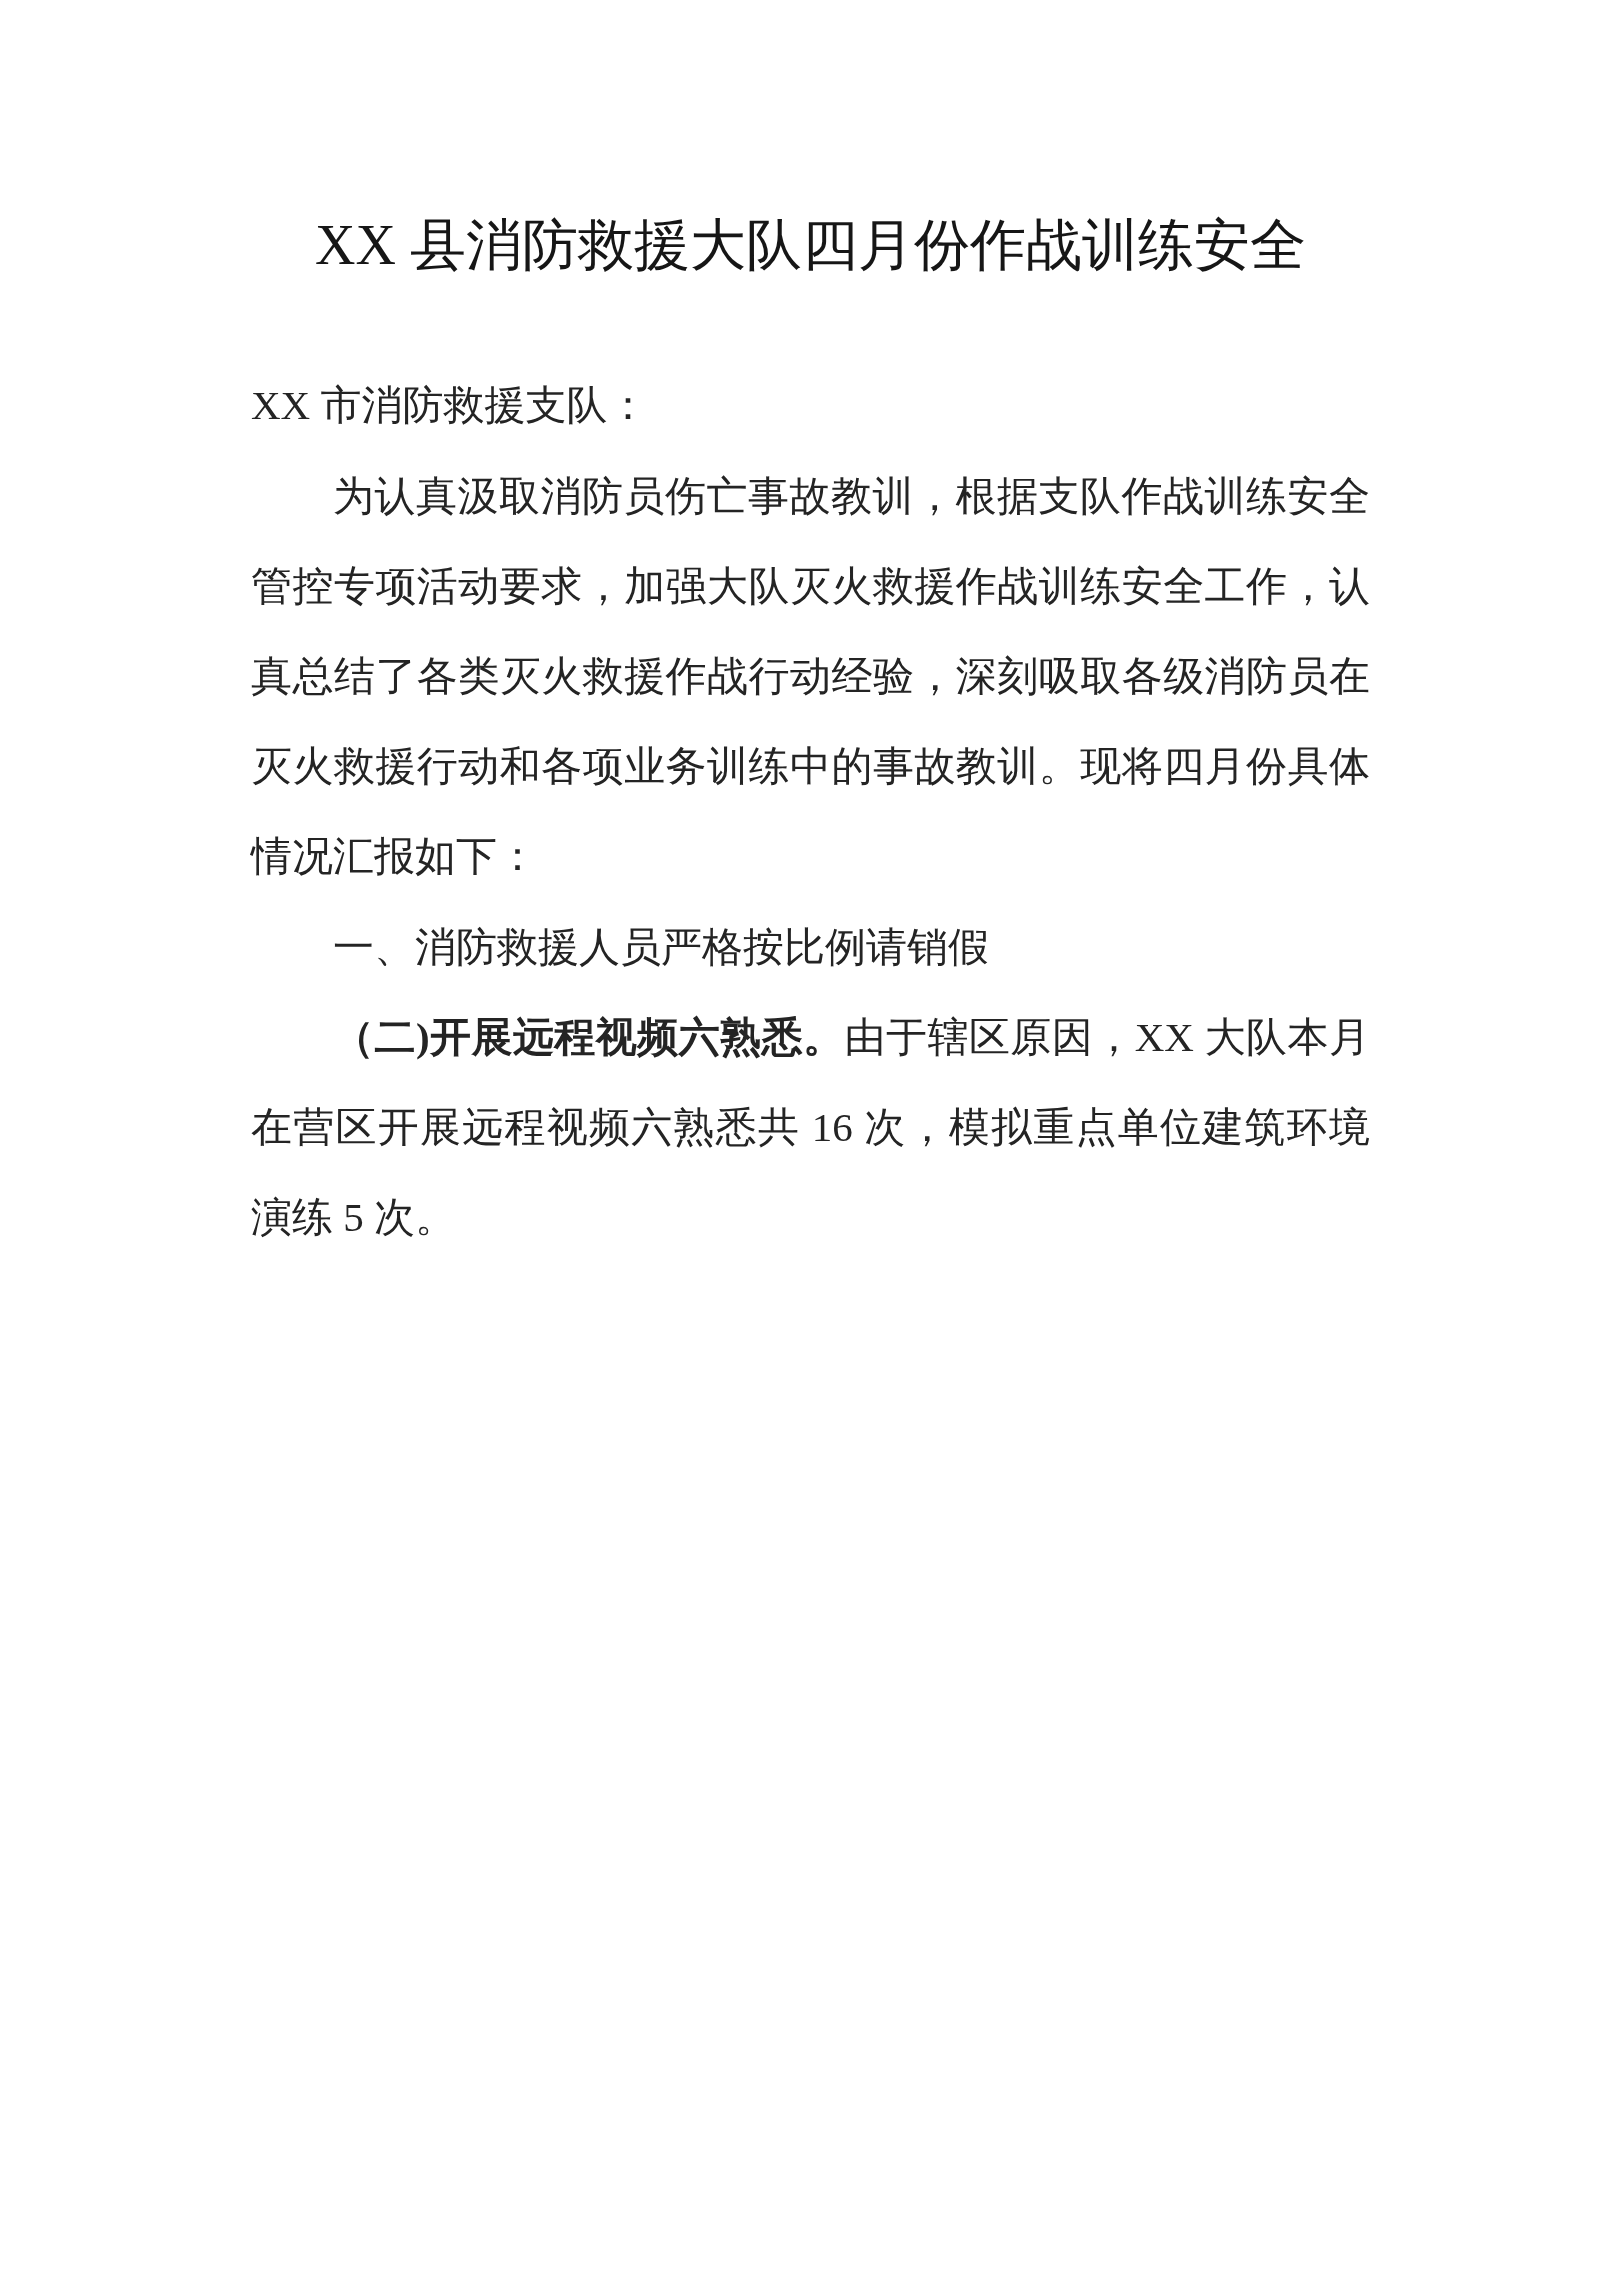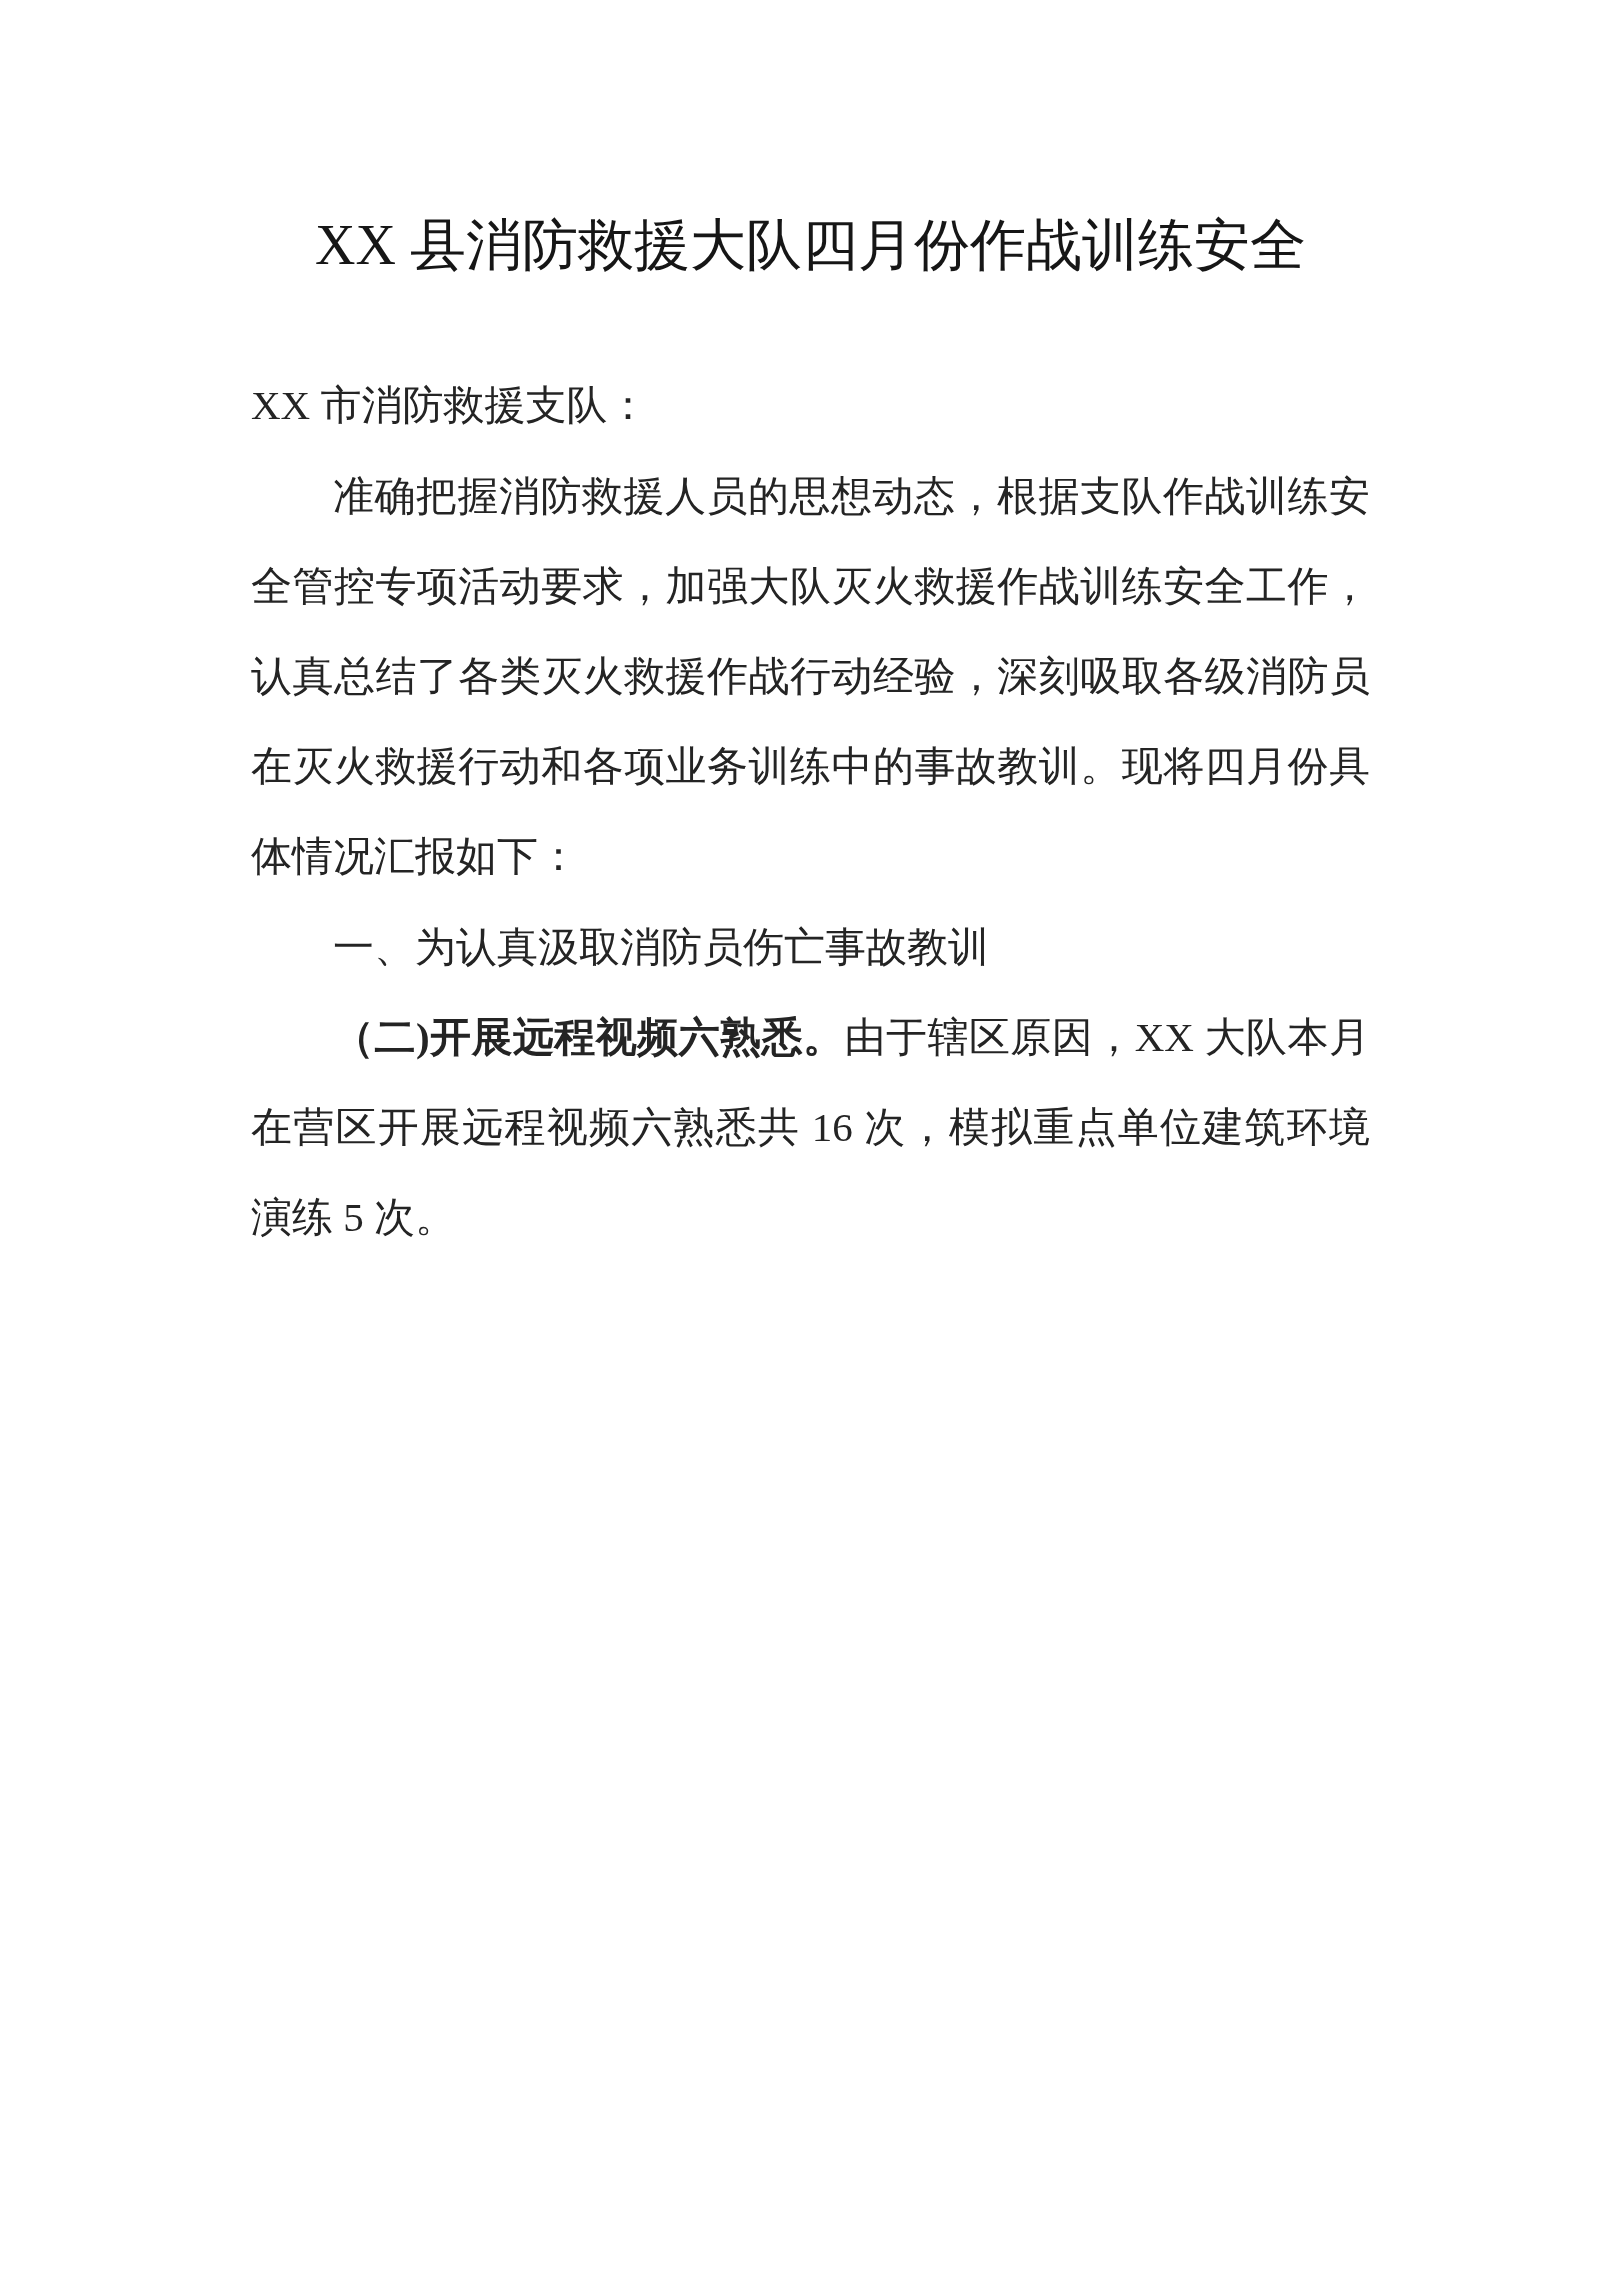--- a/index.html
+++ b/index.html
@@ -50,18 +50,18 @@
 </style>
 </head>
 <body>
 
 <div class="page">
   <h1 class="doc-title">
     <span class="title-line">XX 县消防救援大队四月份作战训练安全</span>
   </h1>
   <div class="doc-body">
       <p class="para"><span>XX 市消防救援支队：</span></p>
-      <p class="para indent"><span>准确把握消防救援人员的思想动态，根据支队作战训练安全管控专项活动要求，加强大队灭火救援作战训练安全工作，认真总结了各类灭火救援作战行动经验，深刻吸取各级消防员在灭火救援行动和各项业务训练中的事故教训。现将四月份具体情况汇报如下：</span></p>
-      <p class="para indent"><span>一、为认真汲取消防员伤亡事故教训</span></p>
+      <p class="para indent"><span>为认真汲取消防员伤亡事故教训，根据支队作战训练安全管控专项活动要求，加强大队灭火救援作战训练安全工作，认真总结了各类灭火救援作战行动经验，深刻吸取各级消防员在灭火救援行动和各项业务训练中的事故教训。现将四月份具体情况汇报如下：</span></p>
+      <p class="para indent"><span>一、消防救援人员严格按比例请销假</span></p>
       <p class="para indent"><span class="bold">（二)开展远程视频六熟悉。</span><span>由于辖区原因，XX 大队本月在营区开展远程视频六熟悉共 16 次，模拟重点单位建筑环境演练 5 次。</span></p>
     </div>
 </div>
 
 
 </body></html>

